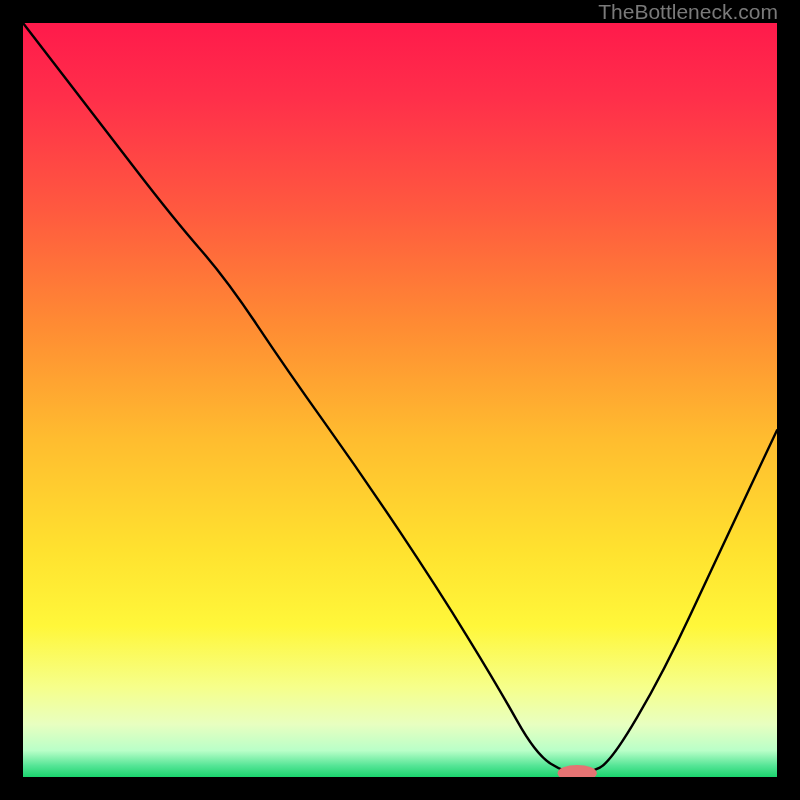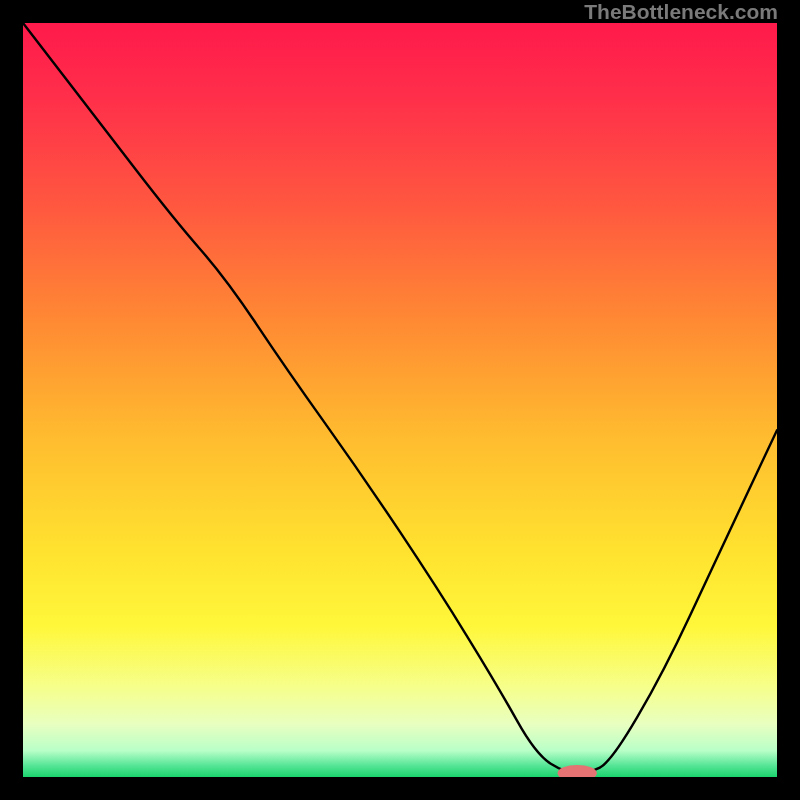--- a/index.html
+++ b/index.html
@@ -25,21 +25,21 @@
     top: 0;
     width: 754px;
     height: 754px;
   }
   .watermark {
     position: absolute;
     top: 0px;
     right: 22px;
     color: #7a7a7a;
     font-size: 21px;
-    font-weight: 700;
+    font-weight: 400;
     letter-spacing: 0px;
   }
 </style>
 </head>
 <body>
 
 <div class="watermark">TheBottleneck.com</div>
 
 <div class="frame">
   <svg class="plot-bg" viewBox="0 0 754 754" preserveAspectRatio="none">

